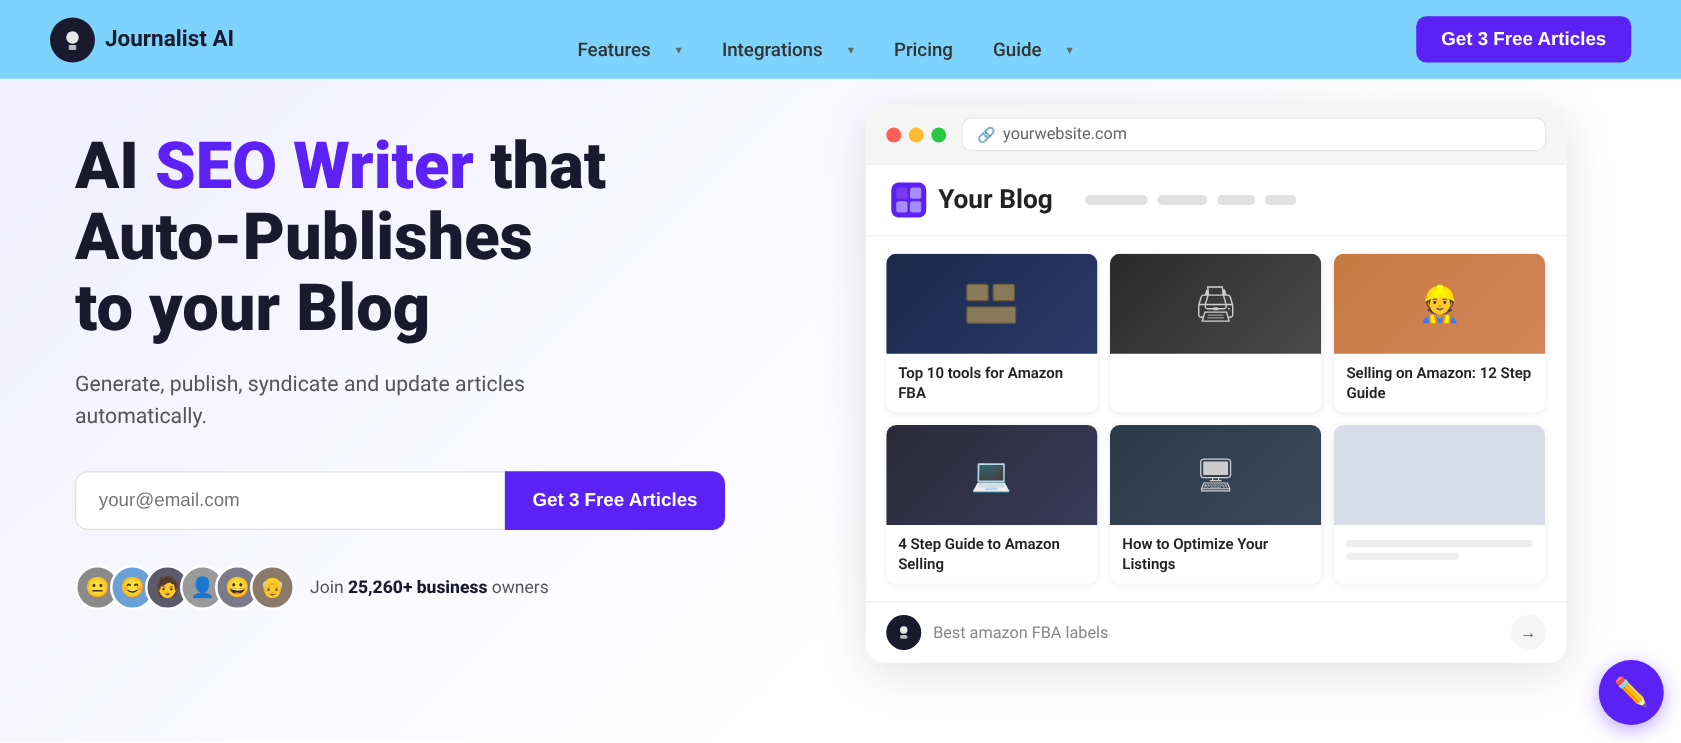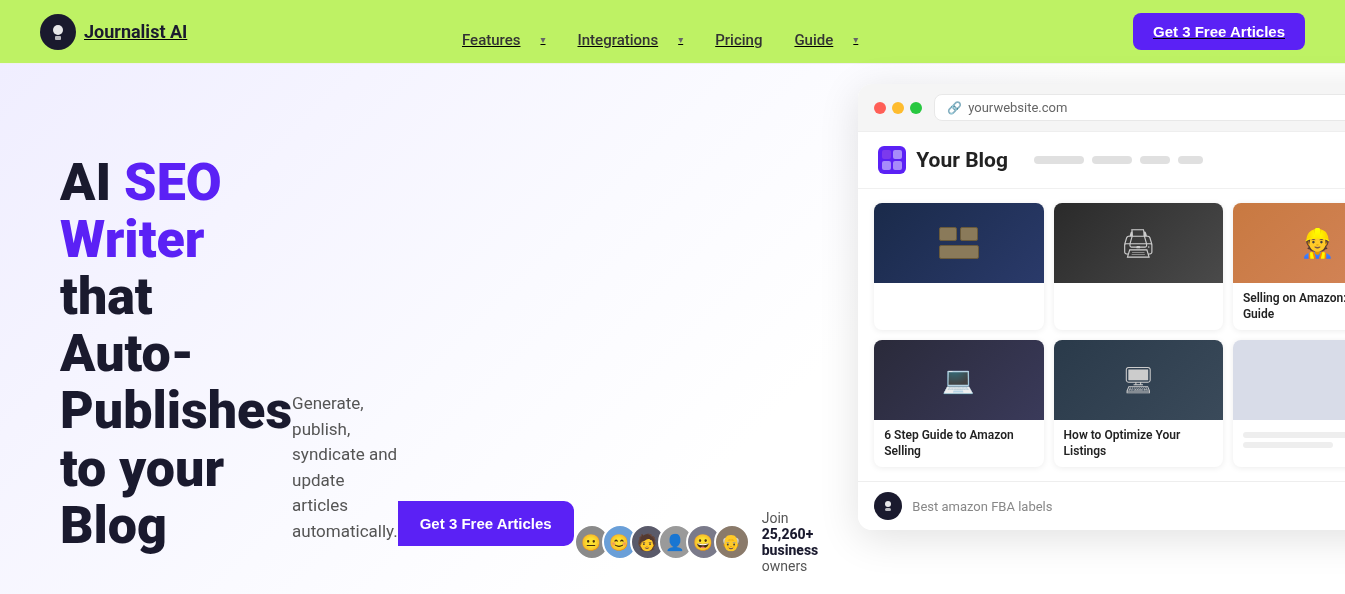--- a/index.html
+++ b/index.html
@@ -11,23 +11,22 @@
       background: #fff;
     }
 
     
     .navbar {
       display: flex;
       align-items: center;
       justify-content: space-between;
       padding: 0 40px;
       height: 64px;
-      background: #bef264;
+      background: #7dd3fc;
       border-bottom: 1px solid #f0f0f0;
-      text-decoration: underline;
     }
     .navbar-left {
       display: flex;
       align-items: center;
       gap: 8px;
     }
     .logo-icon {
       width: 36px;
       height: 36px;
       background: #1a1a2e;
@@ -79,23 +78,22 @@
       display: flex;
       height: calc(594px - 64px);
       background: linear-gradient(135deg, #f0eeff 0%, #fafaff 40%, #fff 60%);
     }
 
     
     .hero {
       flex: 0 0 620px;
       padding: 40px 40px 20px 60px;
       display: flex;
-      flex-direction: row;
+      flex-direction: column;
       justify-content: flex-start;
-      align-items: flex-end;
     }
     .hero-title {
       font-size: 52px;
       font-weight: 900;
       line-height: 1.1;
       color: #1a1a2e;
       margin-bottom: 20px;
     }
     .hero-title .highlight {
       color: #5b21f5;
@@ -469,20 +467,21 @@
 </nav>
 
 <div class="main-content">
 
   <div class="hero">
     <h1 class="hero-title">
       <span>AI </span><span class="highlight">SEO Writer</span><span> that<br>Auto-Publishes<br>to your Blog</span>
     </h1>
     <p class="hero-subtitle">Generate, publish, syndicate and update articles automatically.</p>
     <div class="email-row">
+      <input class="email-input" type="email" placeholder="your@email.com" style="">
       <button class="email-cta">Get 3 Free Articles</button>
     </div>
     <div class="social-proof">
       <div class="avatars">
         <div class="avatar avatar-1">
           <div class="avatar-face">😐</div>
         </div>
         <div class="avatar avatar-2">
           <div class="avatar-face">😊</div>
         </div>
@@ -543,20 +542,23 @@
             <div class="box-stack">
               <div class="box-row">
                 <div class="box-item"></div>
                   <div class="box-item"></div>
               </div>
               <div class="box-row">
                 <div class="box-item" style="width:40px;"></div>
               </div>
             </div>
           </div>
+          <div class="card-body">
+            <div class="card-title">Top 10 tools for Amazon FBA</div>
+          </div>
         </div>
 
         <div class="blog-card">
           <div class="card-img-2">
             <span class="print-icon">🖨</span>
           </div>
         </div>
 
         <div class="blog-card">
           <div class="card-img-3">
@@ -565,21 +567,21 @@
           <div class="card-body">
             <div class="card-title">Selling on Amazon: 12 Step Guide</div>
           </div>
         </div>
 
         <div class="blog-card">
           <div class="card-img-4">
             <span class="laptop-icon">💻</span>
           </div>
           <div class="card-body">
-            <div class="card-title">6 Step Guide to Amazon Selling</div>
+            <div class="card-title">4 Step Guide to Amazon Selling</div>
           </div>
         </div>
 
         <div class="blog-card">
           <div class="card-img-5">
             <span class="screen-icon">🖥</span>
           </div>
           <div class="card-body">
             <div class="card-title">How to Optimize Your Listings</div>
           </div>

